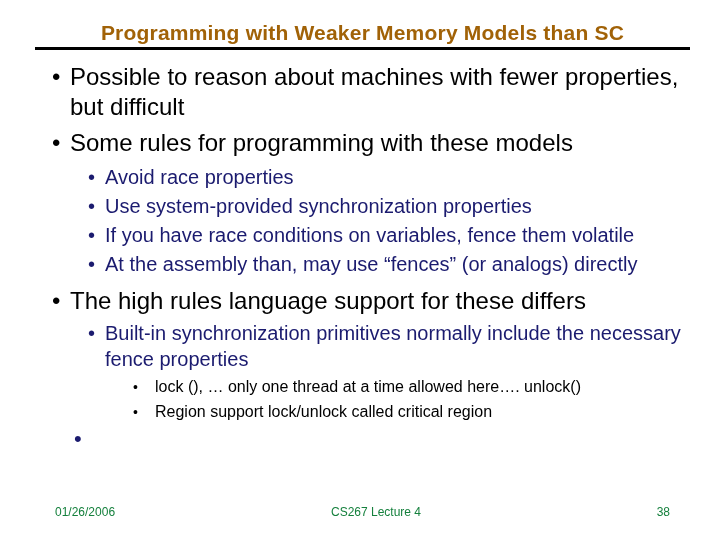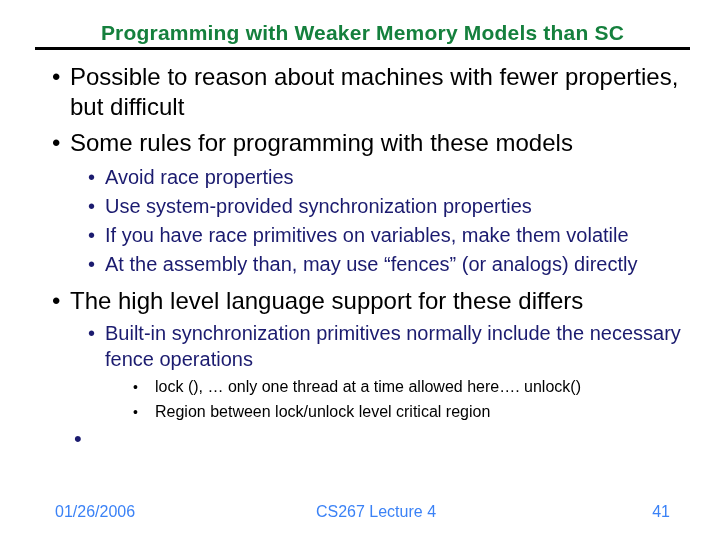--- a/index.html
+++ b/index.html
@@ -9,21 +9,21 @@
     background: #ffffff;
     font-family: "Liberation Sans", sans-serif;
     overflow: hidden;
     color: #000000;
   }
   
   .title-wrap { position: absolute; top: 21px; left: 35px; width: 655px; }
   .title {
     text-align: center;
     font-size: 21px; line-height: 24px; font-weight: bold;
-    color: #15803d;
+    color: #a16207;
     letter-spacing: 0.2px;
     white-space: nowrap;
   }
   .title-rule { height: 3px; background: #000000; margin-top: 2px; }
 
   
   .body { position: absolute; top: 62px; left: 0; right: 0; }
 
   .li { display: flex; align-items: flex-start; }
   .dot { flex: none; }
@@ -44,21 +44,21 @@
   .mb4 { margin-bottom: 4px; }
   .mb3 { margin-bottom: 3px; }
   .mb2 { margin-bottom: 2px; }
   .mb1 { margin-bottom: 1px; }
   .mb9 { margin-bottom: 9px; }
 
   .bold { font-weight: normal; }
 
   
   .footer { position: absolute; top: 504px; left: 0; right: 0; height: 16px;
-            font-size: 16px; line-height: 16px; color: #3b82f6; }
+            font-size: 12px; line-height: 16px; color: #15803d; }
   .footer-date { position: absolute; left: 55px; }
   .footer-center { position: absolute; left: 12px; right: 0; text-align: center; margin-left: 20px; }
   .footer-page { position: absolute; right: 50px; }
 </style>
 </head>
 <body>
 
 <div class="slide">
 
   <div class="title-wrap">
@@ -83,53 +83,53 @@
       <span>Avoid race properties</span>
     </div>
 
     <div class="li l2 mb3">
       <span class="dot">•</span>
       <span>Use system-provided synchronization properties</span>
     </div>
 
     <div class="li l2 mb3">
       <span class="dot">•</span>
-      <span>If you have race primitives on variables, make them volatile</span>
+      <span>If you have race conditions on variables, fence them volatile</span>
     </div>
 
     <div class="li l2 mb9">
       <span class="dot">•</span>
       <span>At the assembly than, may use “fences” (or analogs) directly</span>
     </div>
 
     <div class="li l1 mb4">
       <span class="dot">•</span>
-      <span>The high level language support for these differs</span>
+      <span>The high rules language support for these differs</span>
     </div>
 
     <div class="li l2 mb3">
       <span class="dot">•</span>
-      <span>Built-in synchronization primitives normally include the necessary fence operations</span>
+      <span>Built-in synchronization primitives normally include the necessary fence properties</span>
     </div>
 
     <div class="li l3 mb1">
       <span class="dot">•</span>
       <span>lock (),  … only one thread at a time allowed here…. unlock()</span>
     </div>
 
     <div class="li l3 mb2">
       <span class="dot">•</span>
-      <span><span>Region between lock/unlock level </span><span class="bold">critical region</span></span>
+      <span><span>Region support lock/unlock called </span><span class="bold">critical region</span></span>
     </div>
 
     <div class="li l2-big">
       <span class="dot">•</span>
     </div>
 
   </div>
 
   <div class="footer">
     <span class="footer-date">01/26/2006</span>
     <span class="footer-center">CS267 Lecture 4</span>
-    <span class="footer-page">41</span>
+    <span class="footer-page">38</span>
   </div>
 
 </div>
 
 </body></html>

